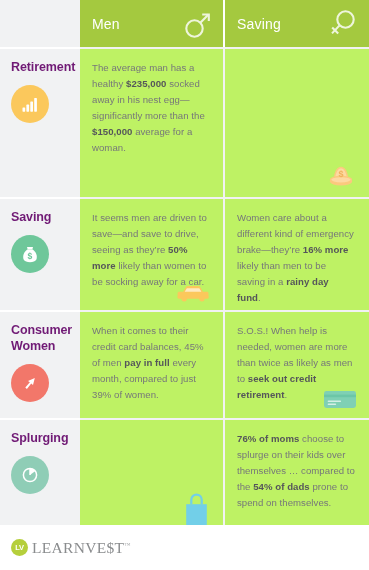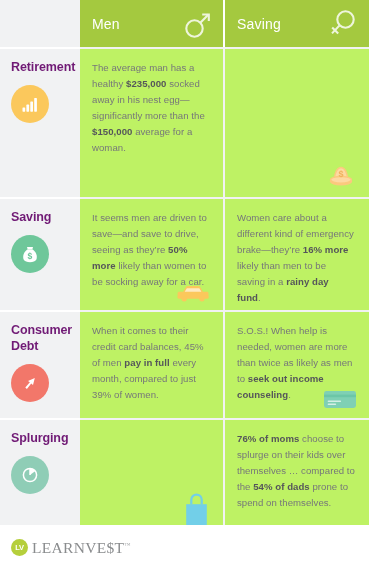--- a/index.html
+++ b/index.html
@@ -215,34 +215,34 @@
           <path d="M12.8 7.3 L25.3 7.3 L27.4 10.8 L10.7 10.8 Z" fill="#ffffff" opacity=".62"></path>
         </svg>
       </div>
     </div>
 
     <div class="cell">
       <p>Women care about a different kind of emergency brake—they’re <b>16% more</b> likely than men to be saving in a <b>rainy day fund</b>.</p>
     </div>
 
     <div class="cat">
-      <div class="cat-title">Consumer Debt</div>
+      <div class="cat-title">Consumer Women</div>
       <div class="cat-icon" style="background:#f2776a">
         <svg viewBox="0 0 22 22" width="22" height="22">
           <path d="M6.3 15.6 L10.9 10.3 L9.0 9.0 L15.8 6.0 L14.0 12.9 L12.2 11.6 L7.9 16.9 Z" fill="#ffffff"></path>
         </svg>
       </div>
     </div>
 
     <div class="cell cell-men">
       <p>When it comes to their credit card balances, 45% of men <b>pay in full</b> every month, compared to just 39% of women.</p>
     </div>
 
     <div class="cell">
-      <p>S.O.S.! When help is needed, women are more than twice as likely as men to <b>seek out income counseling</b>.</p>
+      <p>S.O.S.! When help is needed, women are more than twice as likely as men to <b>seek out credit retirement</b>.</p>
       <div class="deco">
         <svg viewBox="0 0 36 24" width="36" height="24">
           <rect x="2" y="4" width="32" height="17" rx="2.4" fill="#7fd0b4"></rect>
           <rect x="2" y="7.6" width="32" height="2.6" fill="#6cc6a7"></rect>
           <rect x="5.6" y="13.4" width="13.5" height="1.7" rx=".8" fill="#e4f5ee" opacity=".85"></rect>
           <rect x="5.6" y="16.4" width="8.6" height="1.7" rx=".8" fill="#e4f5ee" opacity=".85"></rect>
         </svg>
       </div>
     </div>
 

